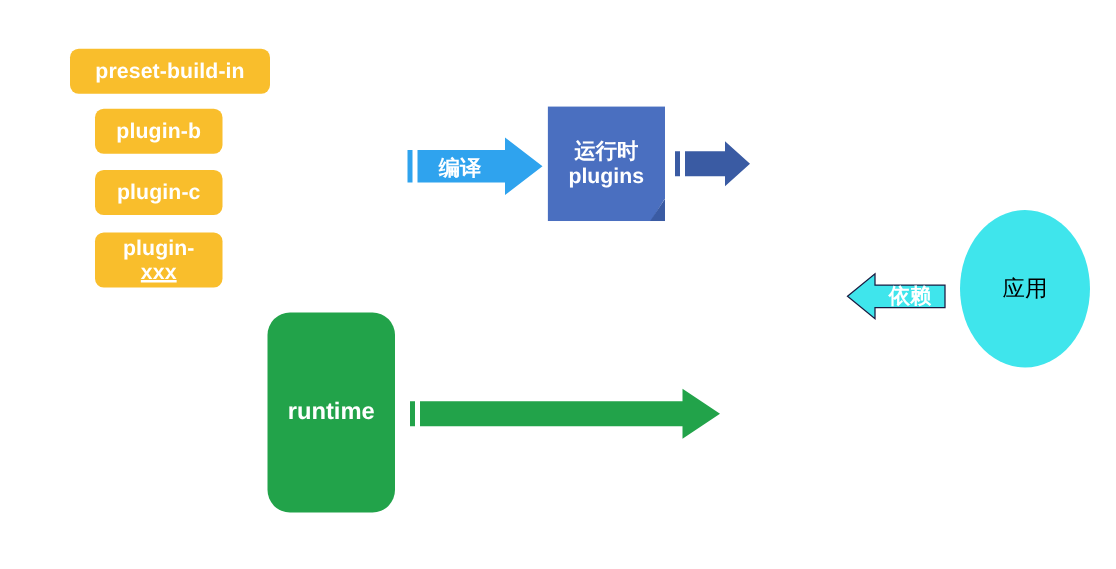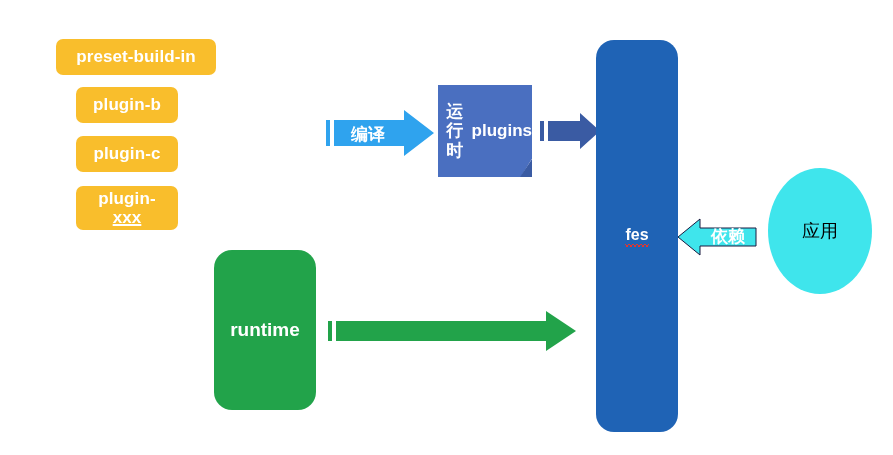--- a/index.html
+++ b/index.html
@@ -89,21 +89,21 @@
       linear-gradient(-45deg, transparent 45%, #e8342a 45%, #e8342a 55%, transparent 55%);
     background-size: 4px 4px;
     background-repeat: repeat-x;
   }
 
   
   .box-rtplugins {
     background: #4A6FC0;
     font-size: 17px;
     font-weight: 600;
-    flex-direction: row;
+    flex-direction: column;
     clip-path: polygon(0 0, 100% 0, 100% 80%, 88% 100%, 0 100%);
   }
   .fold {
     position: absolute;
     right: 0;
     bottom: 0;
     width: 12%;
     height: 20%;
     background: #3A5BA3;
     clip-path: polygon(100% 0, 100% 100%, 0 100%);
@@ -176,23 +176,20 @@
   </div>
   <div class="fold" style="position:absolute; left:520px; top:159px; width:12px; height:18px;"></div>
 
   <div class="arrow" style="left:540px; top:112px; width:62px; height:38px;">
     <svg width="62" height="38" viewBox="0 0 62 38" aria-hidden="true">
       <rect x="0" y="9" width="4" height="20" fill="#3A5BA3"></rect>
       <path d="M8,9 L40,9 L40,1 L60,19 L40,37 L40,29 L8,29 Z" fill="#3A5BA3"></path>
     </svg>
   </div>
 
-  <div class="node box-fes" style="left:596px; top:40px; width:82px; height:392px;">
-    <span class="spellcheck">fes</span>
-  </div>
 
   <div class="node box-runtime" style="left:214px; top:250px; width:102px; height:160px;">
     <span>runtime</span>
   </div>
 
   <div class="arrow" style="left:328px; top:308px; width:250px; height:46px;">
     <svg width="250" height="46" viewBox="0 0 250 46" aria-hidden="true">
       <rect x="0" y="13" width="4" height="20" fill="#22A34A"></rect>
       <path d="M8,13 L218,13 L218,3 L248,23 L218,43 L218,33 L8,33 Z" fill="#22A34A"></path>
     </svg>

